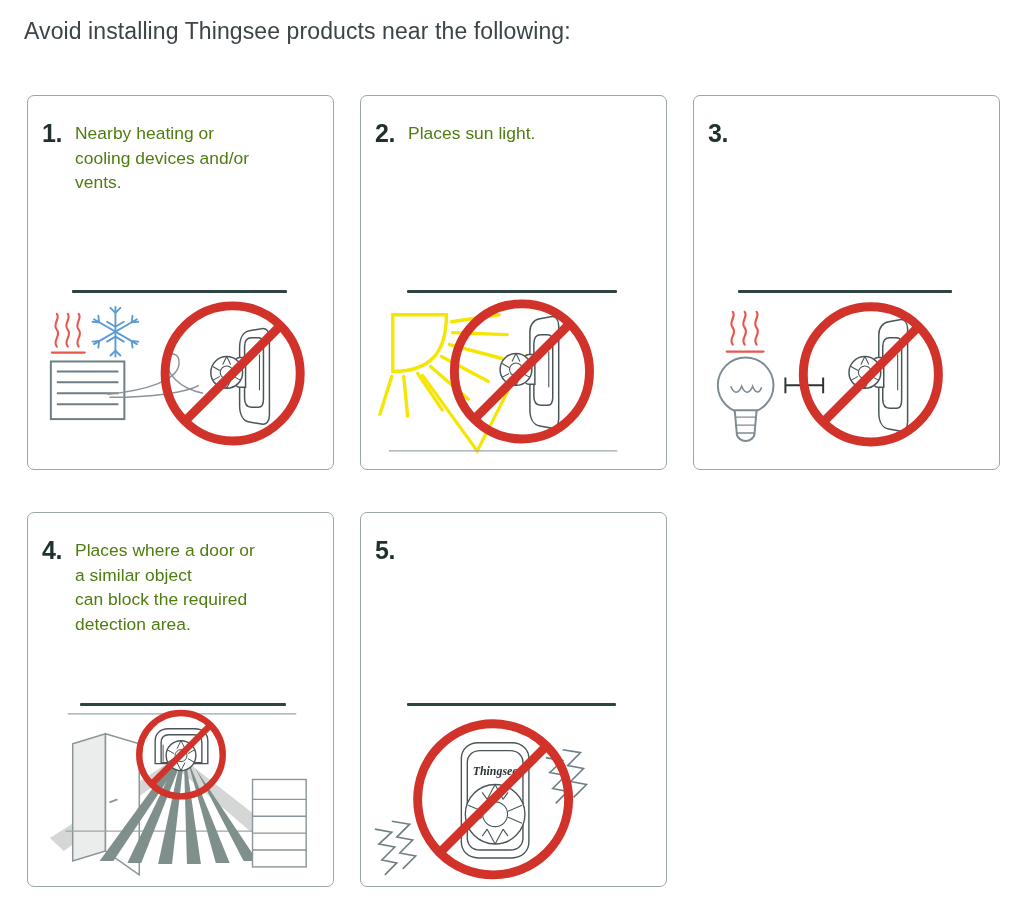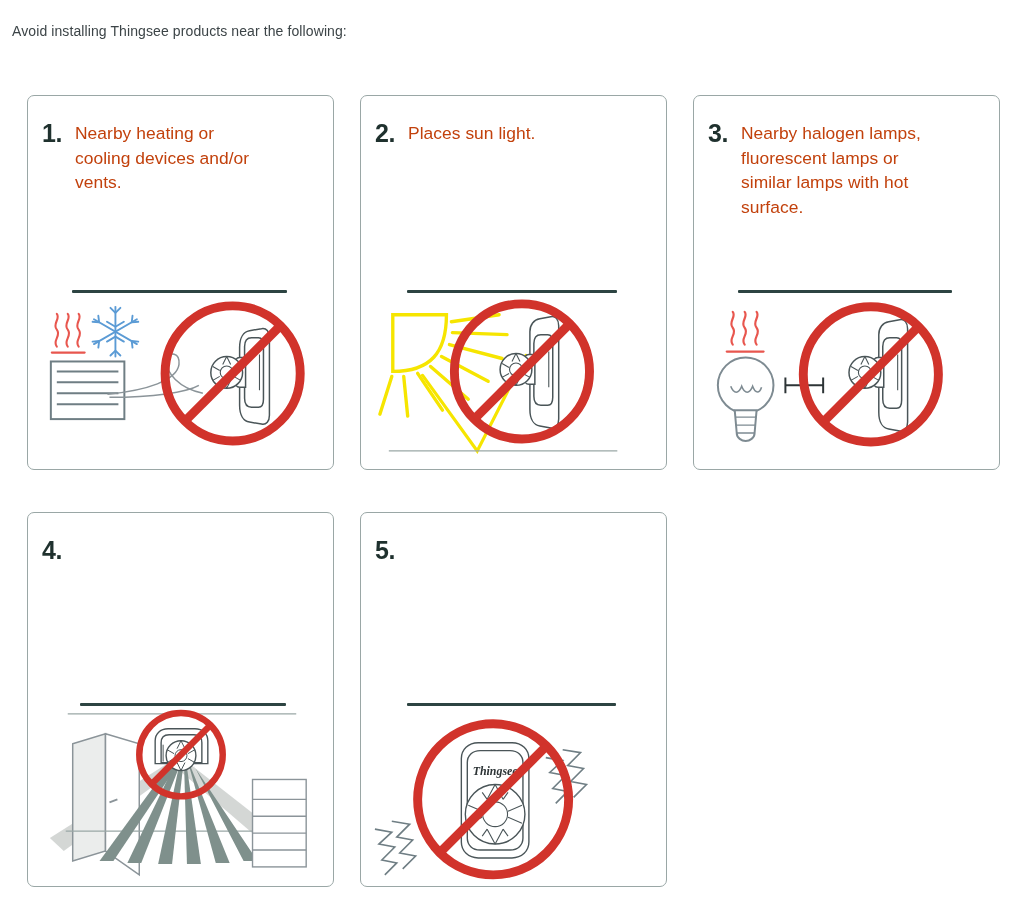--- a/index.html
+++ b/index.html
@@ -13,23 +13,23 @@
     overflow: hidden;
   }
   #page {
     position: relative;
     width: 1024px;
     height: 903px;
     background: #ffffff;
   }
   .intro {
     position: absolute;
-    left: 12px;
+    left: 24px;
     top: 18px;
-    font-size: 14px;
+    font-size: 23px;
     line-height: 26px;
     color: #3c4447;
     letter-spacing: 0.1px;
     white-space: nowrap;
   }
   .grid {
     position: absolute;
     left: 27px;
     top: 95px;
     width: 976px;
@@ -57,21 +57,21 @@
     font-weight: bold;
     color: #1f312e;
     line-height: 27px;
     width: 33px;
     flex: none;
     letter-spacing: -0.3px;
   }
   .card-text {
     font-size: 17.4px;
     line-height: 24.6px;
-    color: #c2410c;
+    color: #4d7c0f;
     letter-spacing: 0.05px;
     white-space: pre-line;
     padding-top: 1px;
   }
   .divider {
     position: absolute;
     height: 2.6px;
     background: #2d4442;
     border-radius: 1px;
   }
@@ -198,24 +198,20 @@
           <g fill="none" stroke="#d1332b" stroke-width="9">
             <circle cx="162" cy="277" r="68"></circle>
             <path d="M114 325 L210 229"></path>
           </g>
         </svg>
       </div>
 
       <div class="card">
         <div class="card-head">
           <div class="card-num">3.</div>
-          <div class="card-text">Nearby halogen lamps,
-fluorescent lamps or
-similar lamps with hot
-surface.</div>
         </div>
         <div class="divider" style="left:44px; top:194px; width:214px;"></div>
         <svg class="art" viewBox="0 0 307 375">
 
           <g fill="none" stroke="#e8564e" stroke-width="2.2" stroke-linecap="round">
             <path d="M39 250 C34 244, 44 239, 39 233 C34 227, 43 222, 39 217"></path>
             <path d="M51 250 C46 244, 56 239, 51 233 C46 227, 55 222, 51 217"></path>
             <path d="M63 250 C58 244, 68 239, 63 233 C58 227, 67 222, 63 217"></path>
             <path d="M33 257 L70 257" stroke-width="2.3"></path>
           </g>
@@ -253,20 +249,24 @@
           </g>
         </svg>
       </div>
     </div>
 
     <div class="row row-2">
 
       <div class="card">
         <div class="card-head">
           <div class="card-num">4.</div>
+          <div class="card-text">Places where a door or
+a similar object
+can block the required
+detection area.</div>
         </div>
         <div class="divider" style="left:52px; top:190px; width:206px;"></div>
         <svg class="art" viewBox="0 0 307 375">
 
           <path d="M40 202 L270 202" fill="none" stroke="#9aa7a6" stroke-width="1.4"></path>
 
           <g fill="#c6cac8" opacity="0.75">
             <path d="M148 247 L22 327 L36 340 L152 256 Z"></path>
             <path d="M156 247 L262 330 L249 342 L150 257 Z"></path>
           </g>

